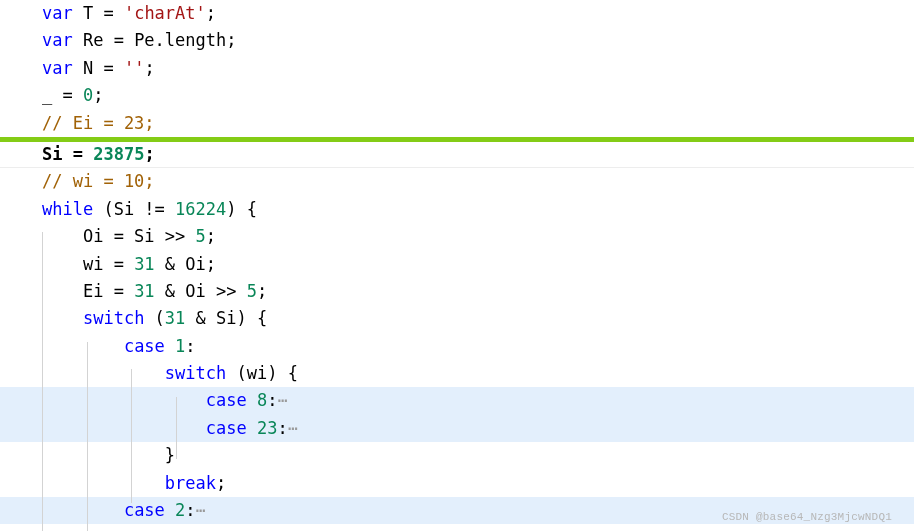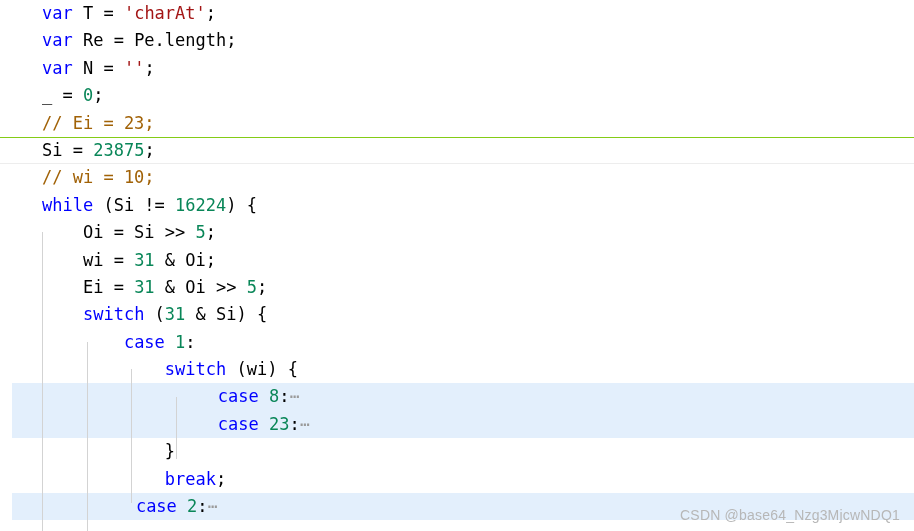--- a/index.html
+++ b/index.html
@@ -32,51 +32,52 @@
     color: #000000;
     letter-spacing: 0px;
   }
   .line .txt {
     position: relative;
     z-index: 3;
     display: block;
     padding-left: 42px;
   }
   
-  .line.sel { background: #e3effc; margin-left: 12px; }
+  .line.sel { background: #e3effc; }
   .line.cur {
-    border-top: 1px solid #84cc16;
+    border-top: 5px solid #84cc16;
     border-bottom: 1px solid #ededed;
     height: 25.4px;
     line-height: 25.4px;
+    font-weight: bold;
   }
   
   .kw   { color: #0000ff; }
   .str  { color: #a31515; }
   .num  { color: #098658; }
   .cmt  { color: #a16207; }
   .plain{ color: #000000; }
   .fold { color: #9a9a9a; letter-spacing: 1px; }
 
   
   .guide {
     position: absolute;
     width: 1px;
     background: #d3d3d3;
     z-index: 1;
   }
 
   
   #watermark {
     position: absolute;
-    right: 14px;
+    right: 22px;
     bottom: 8px;
     z-index: 9;
-    font-family: Liberation Sans, sans-serif;
-    font-size: 14px;
+    font-family: Liberation Mono, monospace;
+    font-size: 11px;
     color: #b7b7b7;
     letter-spacing: 0.2px;
     user-select: none;
     white-space: nowrap;
   }
 </style>
 </head>
 <body>
 
 <div id="editor">

